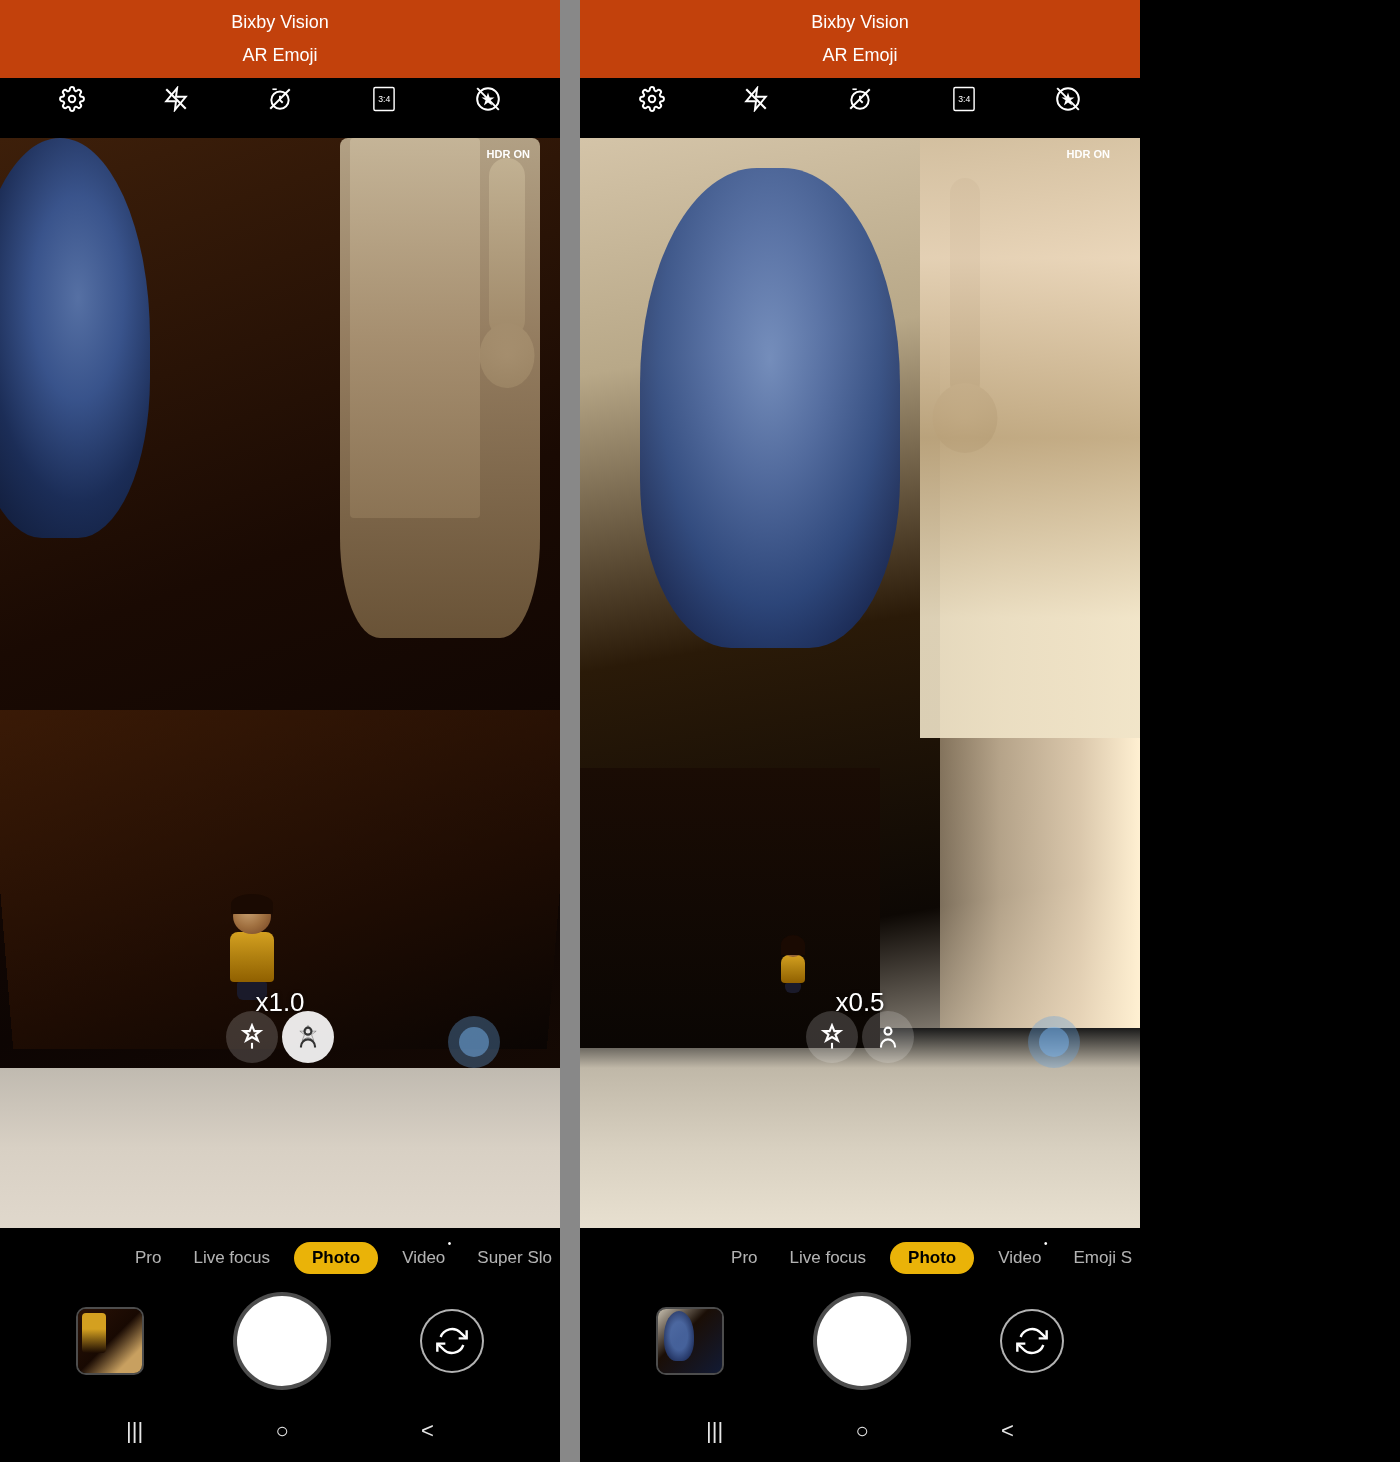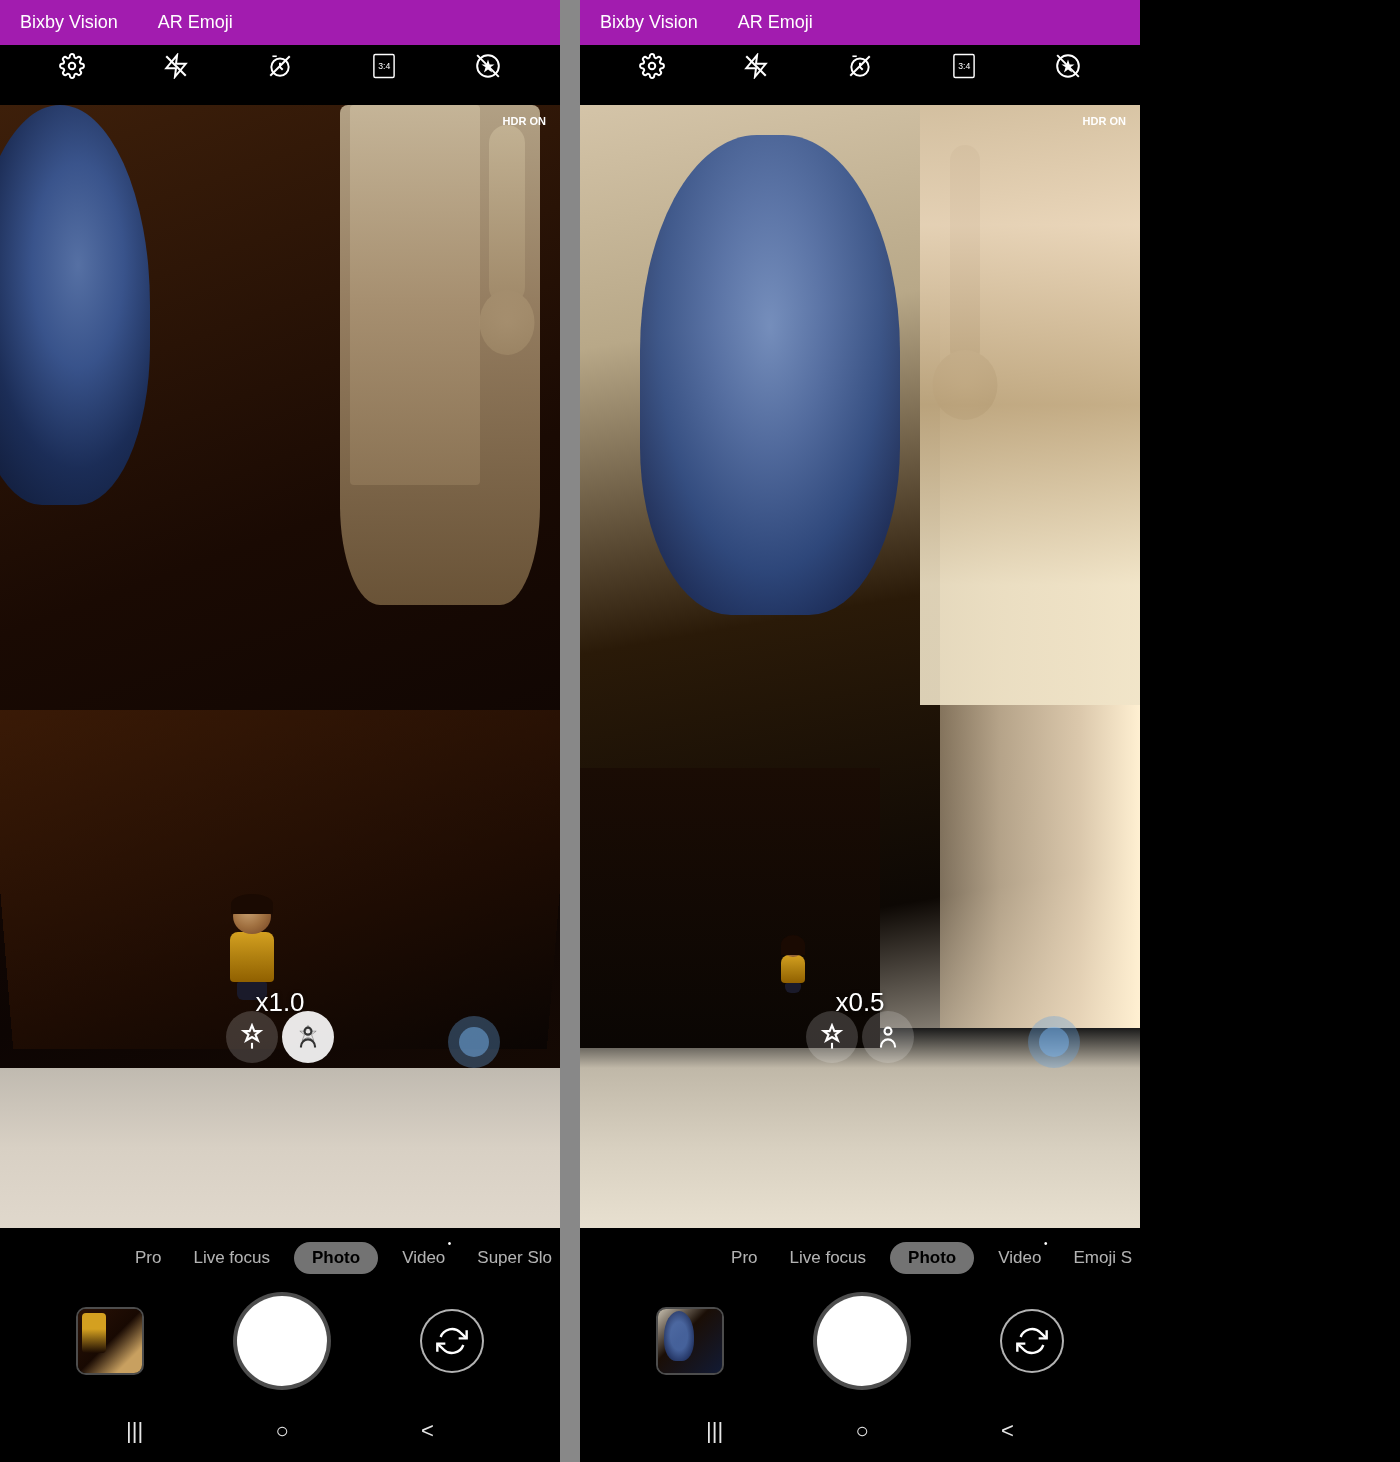--- a/index.html
+++ b/index.html
@@ -25,25 +25,26 @@
 
     .divider {
       width: 20px;
       background: #888;
       flex-shrink: 0;
     }
 
     
     .top-bar {
       display: flex;
+      flex-direction: column;
       align-items: center;
       justify-content: flex-start;
       padding: 12px 20px;
-      gap: 40px;
-      background: #a21caf;
+      gap: 12px;
+      background: #c2410c;
       z-index: 10;
     }
 
     .top-bar-link {
       color: #fff;
       font-size: 18px;
       font-weight: 400;
       cursor: pointer;
       white-space: nowrap;
     }
@@ -217,21 +218,21 @@
       color: #fff;
       font-size: 26px;
       font-weight: 300;
       text-shadow: 0 1px 4px rgba(0,0,0,0.8);
     }
 
     
     .hdr-badge {
       position: absolute;
       top: 10px;
-      right: 14px;
+      right: 30px;
       color: #fff;
       font-size: 11px;
       font-weight: bold;
       text-align: center;
       line-height: 1.1;
     }
 
     
     .focus-controls {
       position: absolute;
@@ -298,21 +299,21 @@
       color: rgba(255,255,255,0.7);
       font-size: 17px;
       cursor: pointer;
       padding: 4px 8px;
       white-space: nowrap;
       position: relative;
     }
 
     .mode-item.active {
       color: #000;
-      background: #737373;
+      background: #eab308;
       border-radius: 24px;
       font-weight: 600;
       padding: 6px 18px;
     }
 
     .mode-item.has-dot::after {
       content: '•';
       position: absolute;
       top: -6px;
       right: 2px;

